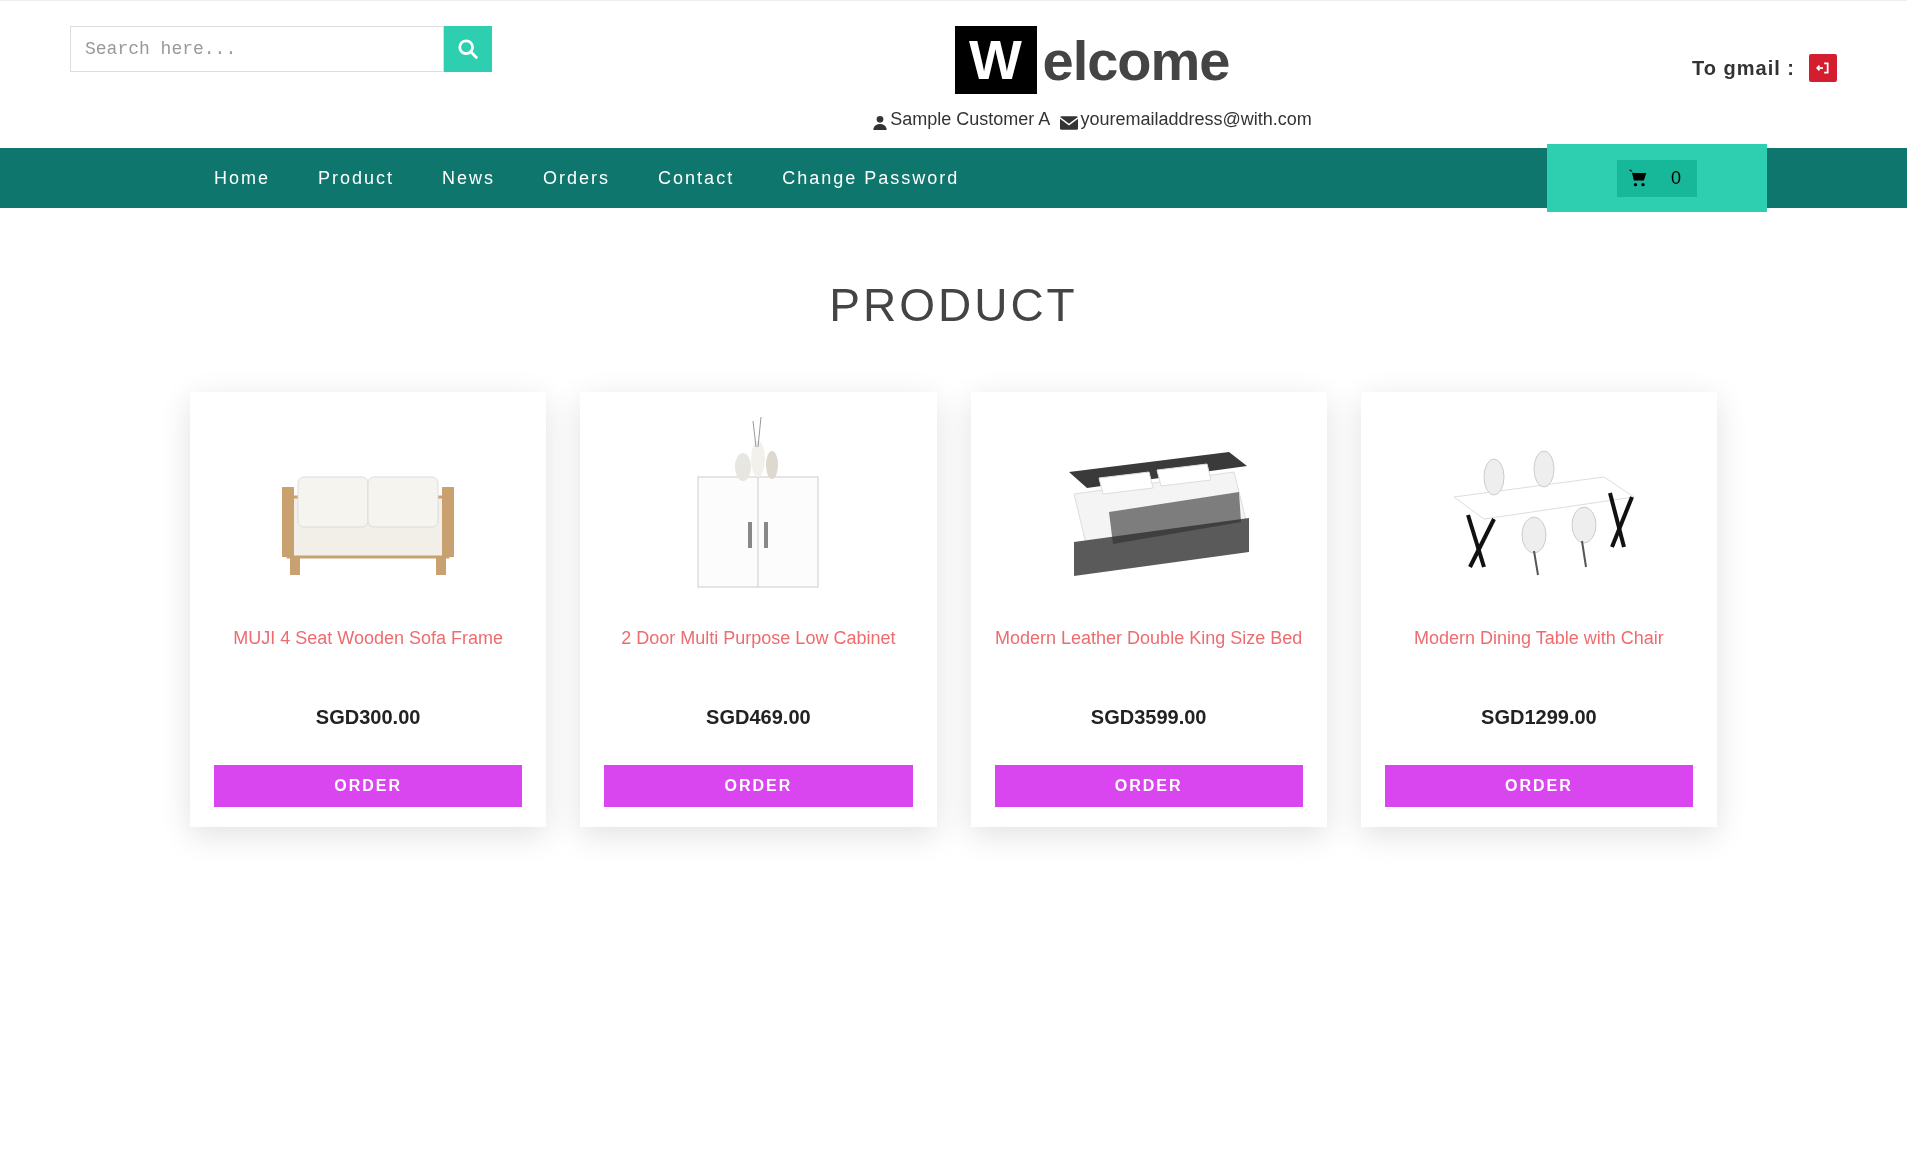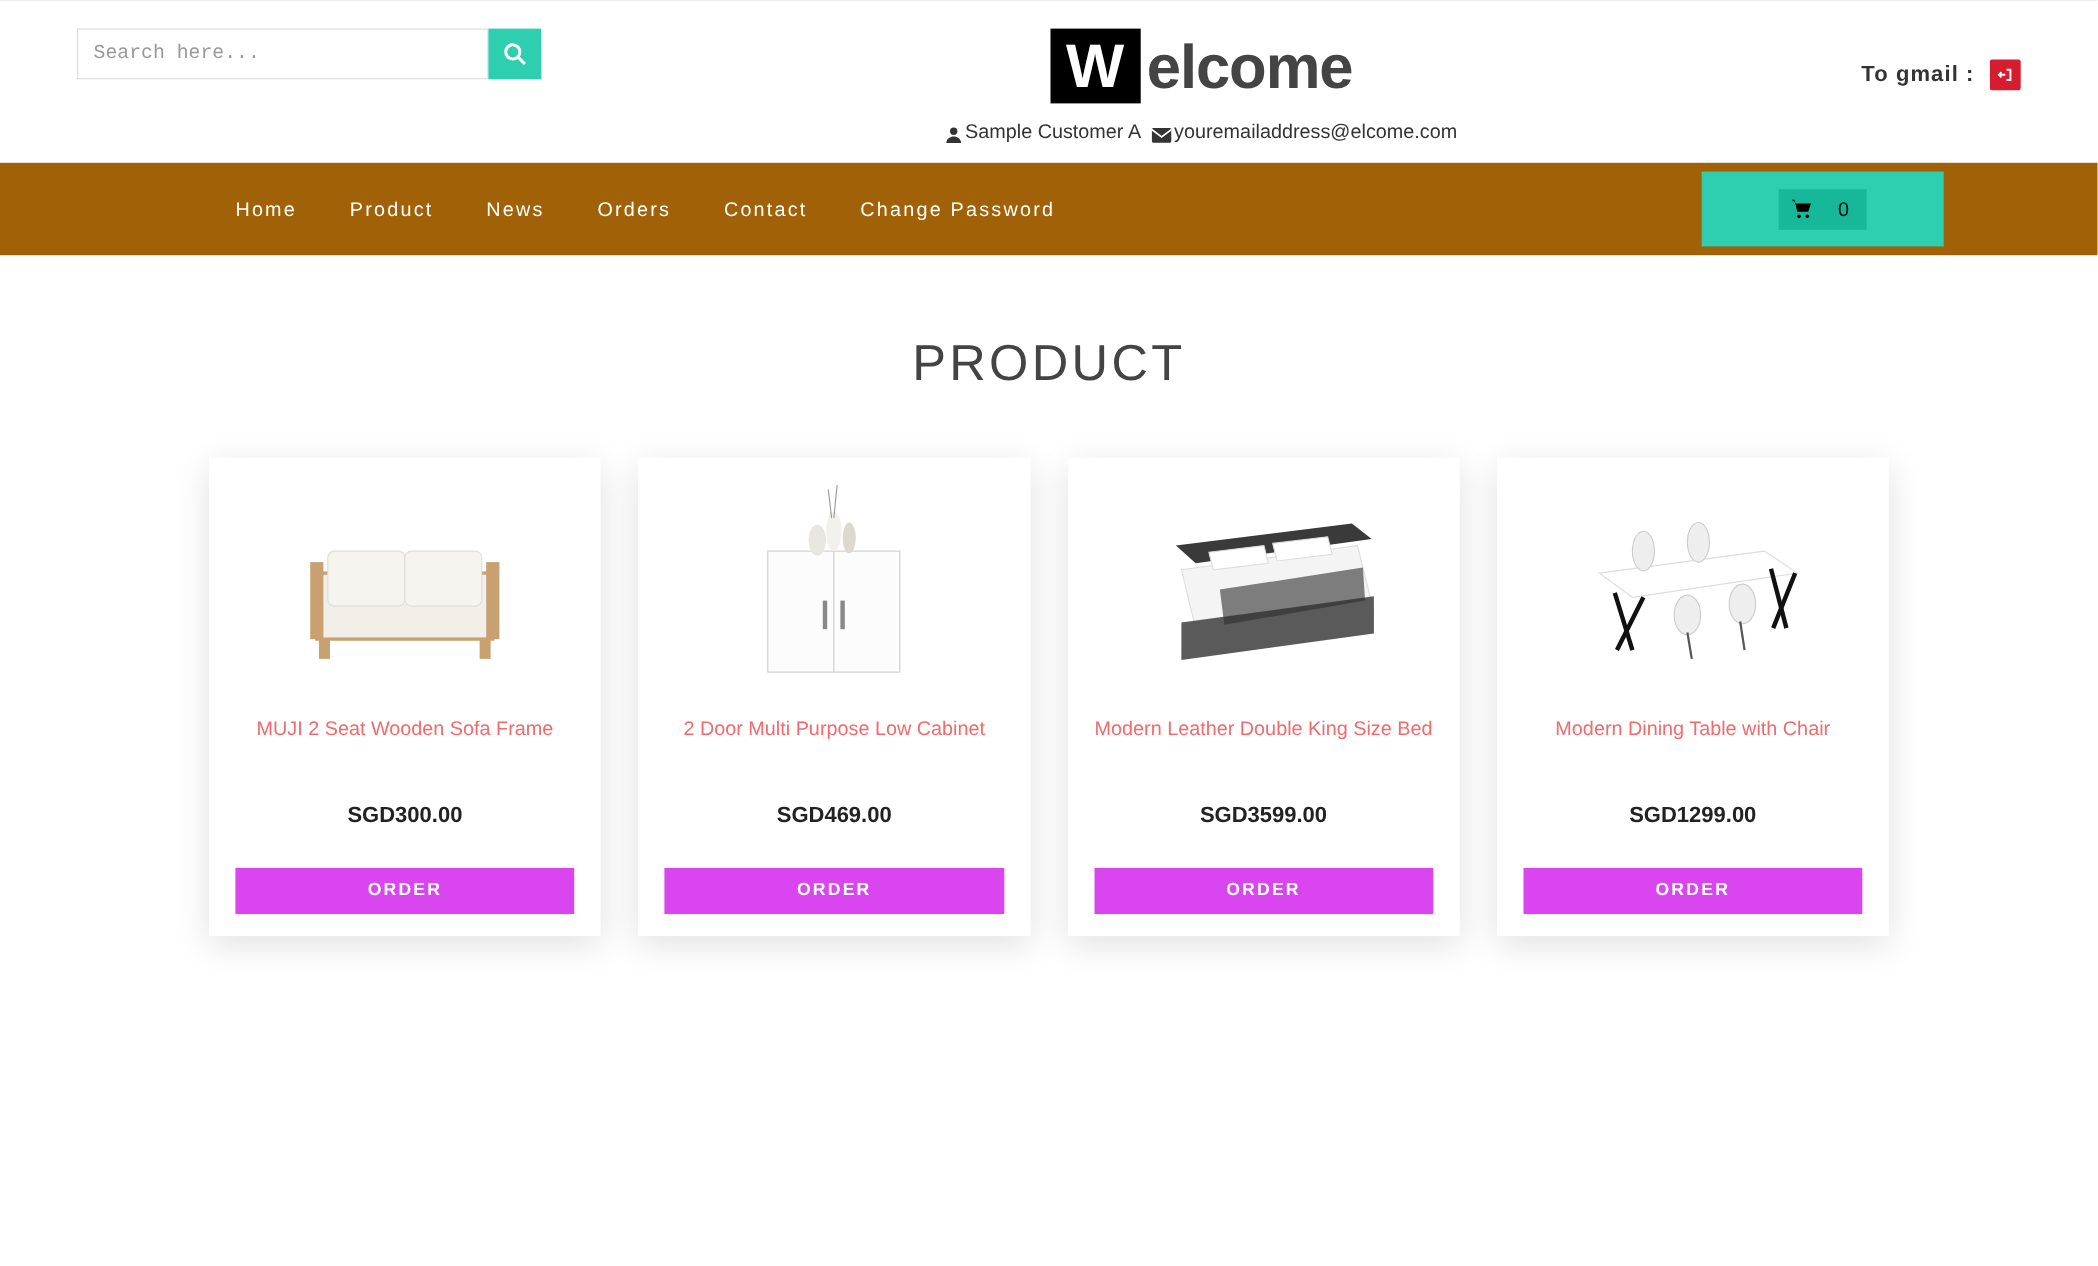--- a/index.html
+++ b/index.html
@@ -51,24 +51,24 @@
   }
   .logout-wrap { display: flex; align-items: center; gap: 14px; padding-top: 28px; }
   .logout-text { font-size: 20px; font-weight: 600; color: #333; letter-spacing: 1px; }
   .logout-btn {
     width: 28px; height: 28px; background: #d41e2f; border: none; cursor: pointer; border-radius: 2px;
     display: flex; align-items: center; justify-content: center;
   }
 
   
   .nav {
-    background: #a16207;
+    background: #0f766e;
     display: flex;
     align-items: center;
-    height: 84px;
+    height: 60px;
     padding-left: 190px;
     margin-top: 18px;
   }
   .nav-item {
     color: #fff; font-size: 18px; font-weight: 500;
     padding: 0 24px; letter-spacing: 2px; cursor: pointer;
     display: flex; align-items: center; height: 100%;
   }
   .caret {
     display: inline-block; margin-left: 4px;
@@ -179,21 +179,21 @@
               <path d="M2 24c0-6 5-9 10-9s10 3 10 9z"></path>
             </svg>
         </span>
         <span>Sample Customer A</span>
         <span style="margin-left:8px">
           <svg width="18" height="14" viewBox="0 0 24 18" fill="#333">
               <rect x="0" y="0" width="24" height="18" rx="2"></rect>
               <path d="M0 2l12 9 12-9" fill="none" stroke="#fff" stroke-width="2"></path>
             </svg>
         </span>
-        <span>youremailaddress@elcome.com</span>
+        <span>youremailaddress@with.com</span>
       </div>
     </div>
 
     <div class="logout-wrap">
       <span class="logout-text">To gmail :</span>
       <button class="logout-btn">
         <span>
           <svg width="14" height="14" viewBox="0 0 24 24" fill="none" stroke="#fff" stroke-width="3">
             <path d="M14 4h6v16h-6"></path>
               <path d="M12 12H2"></path>
@@ -235,21 +235,21 @@
         <svg width="200" height="160" viewBox="0 0 200 160">
           <rect x="20" y="70" width="160" height="60" fill="#f2efe9" stroke="#c9a170" stroke-width="3"></rect>
           <rect x="30" y="50" width="70" height="50" rx="6" fill="#f6f4ef" stroke="#ddd"></rect>
           <rect x="100" y="50" width="70" height="50" rx="6" fill="#f6f4ef" stroke="#ddd"></rect>
           <rect x="14" y="60" width="12" height="70" fill="#c9a170"></rect>
           <rect x="174" y="60" width="12" height="70" fill="#c9a170"></rect>
           <rect x="22" y="130" width="10" height="18" fill="#c9a170"></rect>
           <rect x="168" y="130" width="10" height="18" fill="#c9a170"></rect>
         </svg>
       </div>
-      <a class="card-title">MUJI 2 Seat Wooden Sofa Frame</a>
+      <a class="card-title">MUJI 4 Seat Wooden Sofa Frame</a>
       <div class="card-price">SGD300.00</div>
       <button class="order-btn">ORDER</button>
     </div>
 
     <div class="card">
       <div class="card-img">
         <svg width="200" height="200" viewBox="0 0 200 200">
           <rect x="40" y="70" width="120" height="110" fill="#fcfcfc" stroke="#ccc"></rect>
           <line x1="100" y1="70" x2="100" y2="180" stroke="#ccc"></line>
           <rect x="90" y="115" width="4" height="26" fill="#888"></rect>

